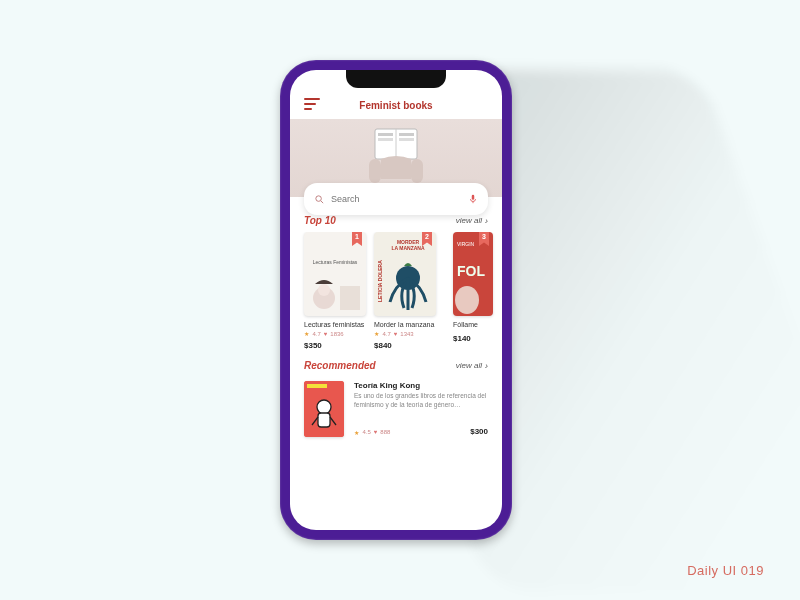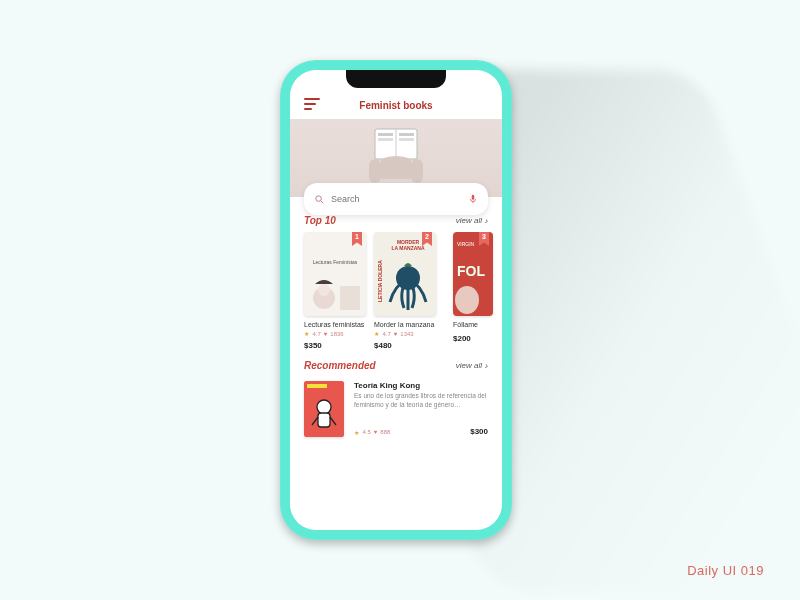--- a/index.html
+++ b/index.html
@@ -16,21 +16,21 @@
     background: linear-gradient(135deg, rgba(0,0,0,0.18) 0%, rgba(0,0,0,0.02) 55%, rgba(0,0,0,0) 80%);
     transform: skewX(20deg) rotate(0deg);
     transform-origin: top left;
     filter: blur(6px);
     border-radius: 40px;
   }
   .phone {
     position: absolute;
     left: 280px; top: 60px;
     width: 232px; height: 480px;
-    background: #5eead4;
+    background: #4c1d95;
     border-radius: 36px;
     padding: 10px;
     box-shadow: 0 4px 10px rgba(0,0,0,0.25), inset 0 0 2px rgba(255,255,255,0.3);
   }
   .screen {
     width: 100%; height: 100%;
     background: #fff;
     border-radius: 26px;
     overflow: hidden;
     position: relative;
@@ -232,35 +232,35 @@
               <path d="M30 34 q4 -6 8 0" fill="#3a7a45"></path>
             </svg>
           </div>
           <div class="btitle">Morder la manzana</div>
           <div class="meta">
             <span style="color:#e9a23b">★</span>
               <span>4.7</span>
             <span style="color:#d77">♥</span>
               <span>1343</span>
           </div>
-          <div class="price">$480</div>
+          <div class="price">$840</div>
         </div>
 
         <div class="card cut">
           <div class="cover" style="background:#c9453b">
             <div class="rank">3</div>
             <svg width="40" height="84" viewBox="0 0 40 84">
               <text x="4" y="14" font-size="5" fill="#fff">VIRGIN</text>
               <text x="4" y="44" font-size="14" font-weight="900" fill="#efe">FOL</text>
               <ellipse cx="14" cy="68" rx="12" ry="14" fill="#e8c9c0"></ellipse>
             </svg>
           </div>
           <div class="btitle">Fóllame</div>
           <div class="meta"></div>
-          <div class="price">$200</div>
+          <div class="price">$140</div>
         </div>
       </div>
 
       <div class="section-head tight">
         <div class="section-title">Recommended</div>
         <div class="viewall">
           <span>view all</span>
           <span class="chev">›</span>
         </div>
       </div>

